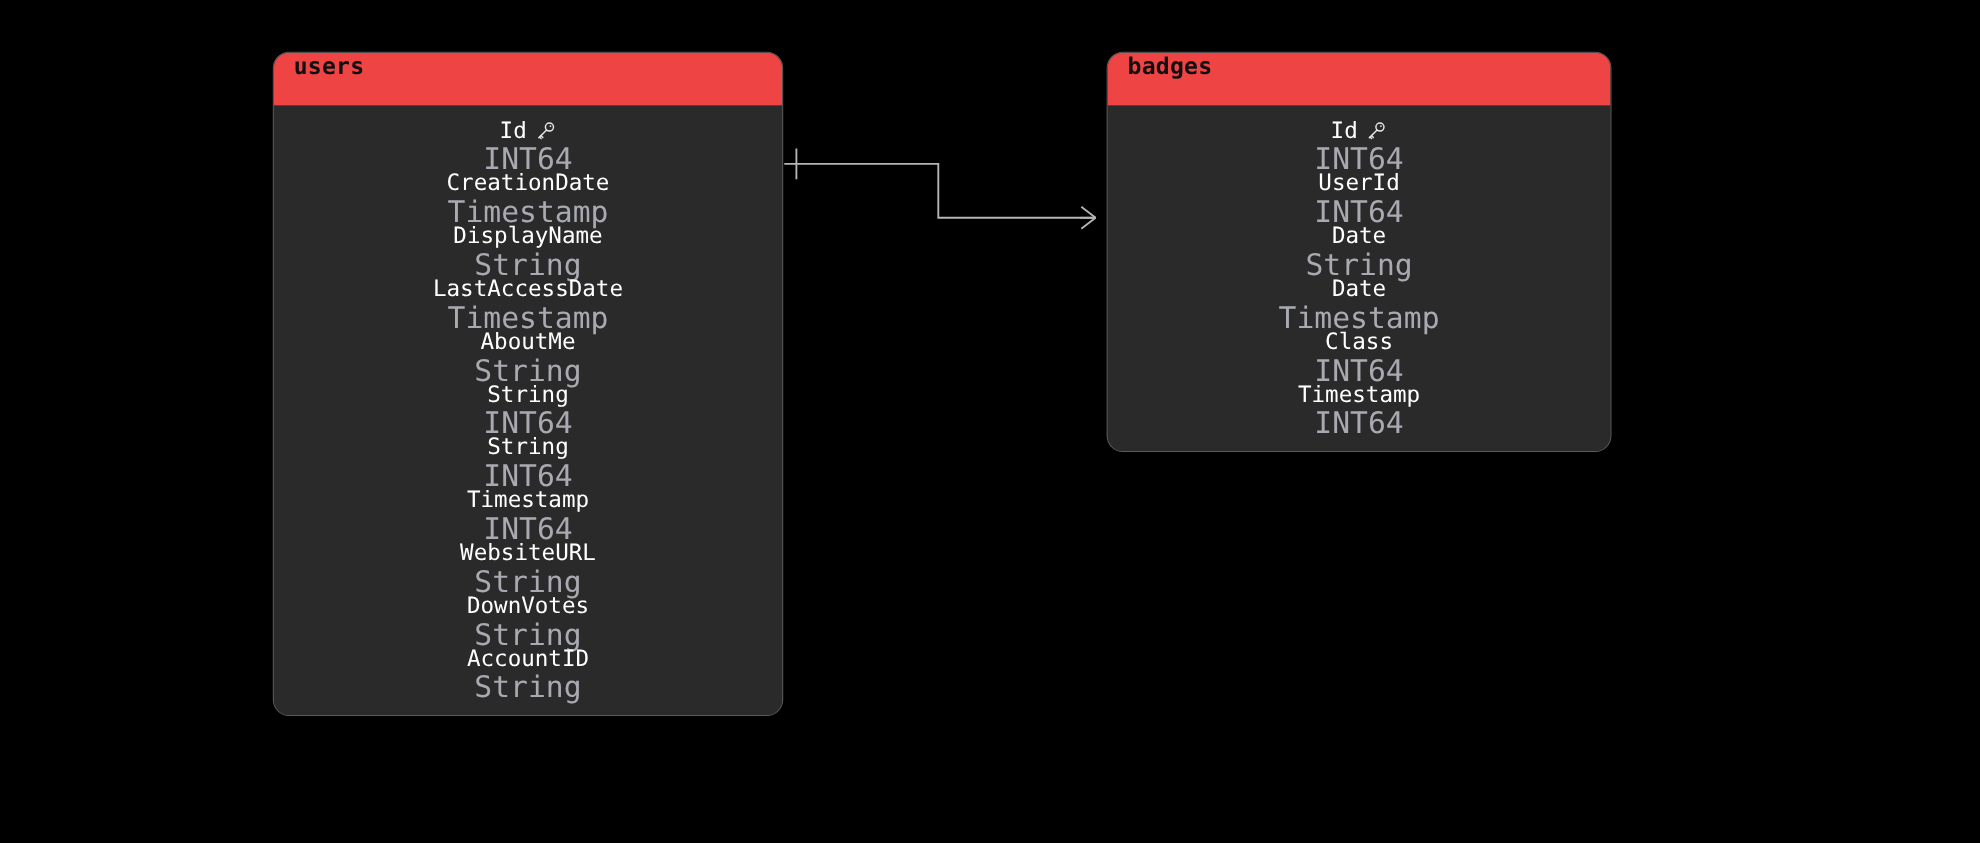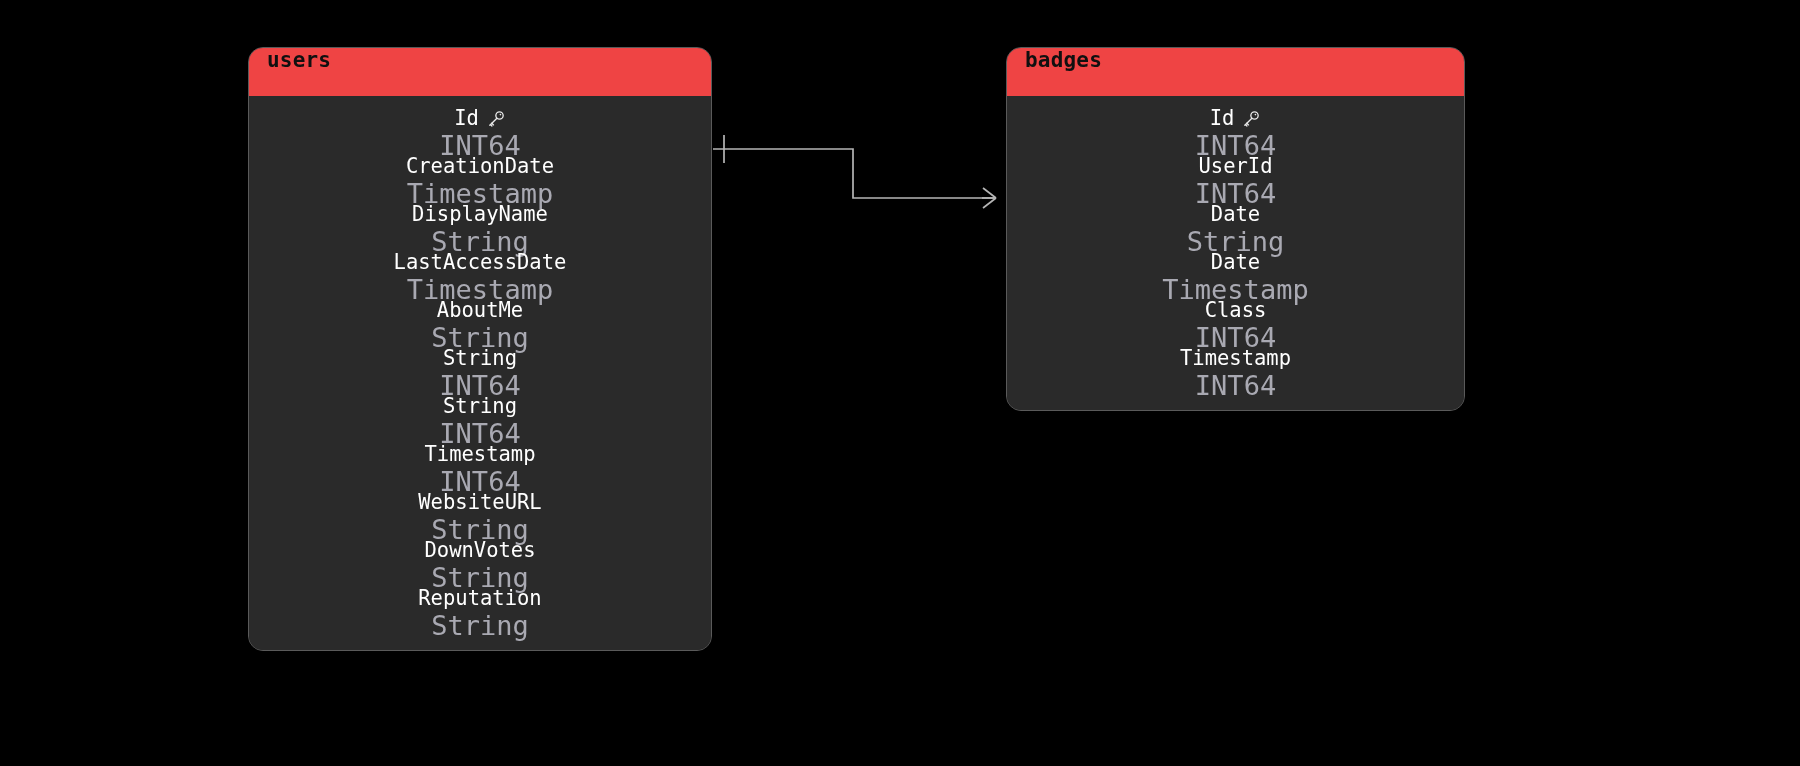--- a/index.html
+++ b/index.html
@@ -155,21 +155,21 @@
         <span class="field-name">WebsiteURL</span>
         <span class="field-type">String</span>
       </div>
 
       <div class="field-row">
         <span class="field-name">DownVotes</span>
         <span class="field-type">String</span>
       </div>
 
       <div class="field-row">
-        <span class="field-name">Reputation</span>
+        <span class="field-name">AccountID</span>
         <span class="field-type">String</span>
       </div>
 
     </div>
   </div>
 
   <div class="entity" id="entity-badges" style="left:1006px; top:47px; width:459px;">
     <div class="entity-header">
       <span class="entity-title">badges</span>
     </div>

